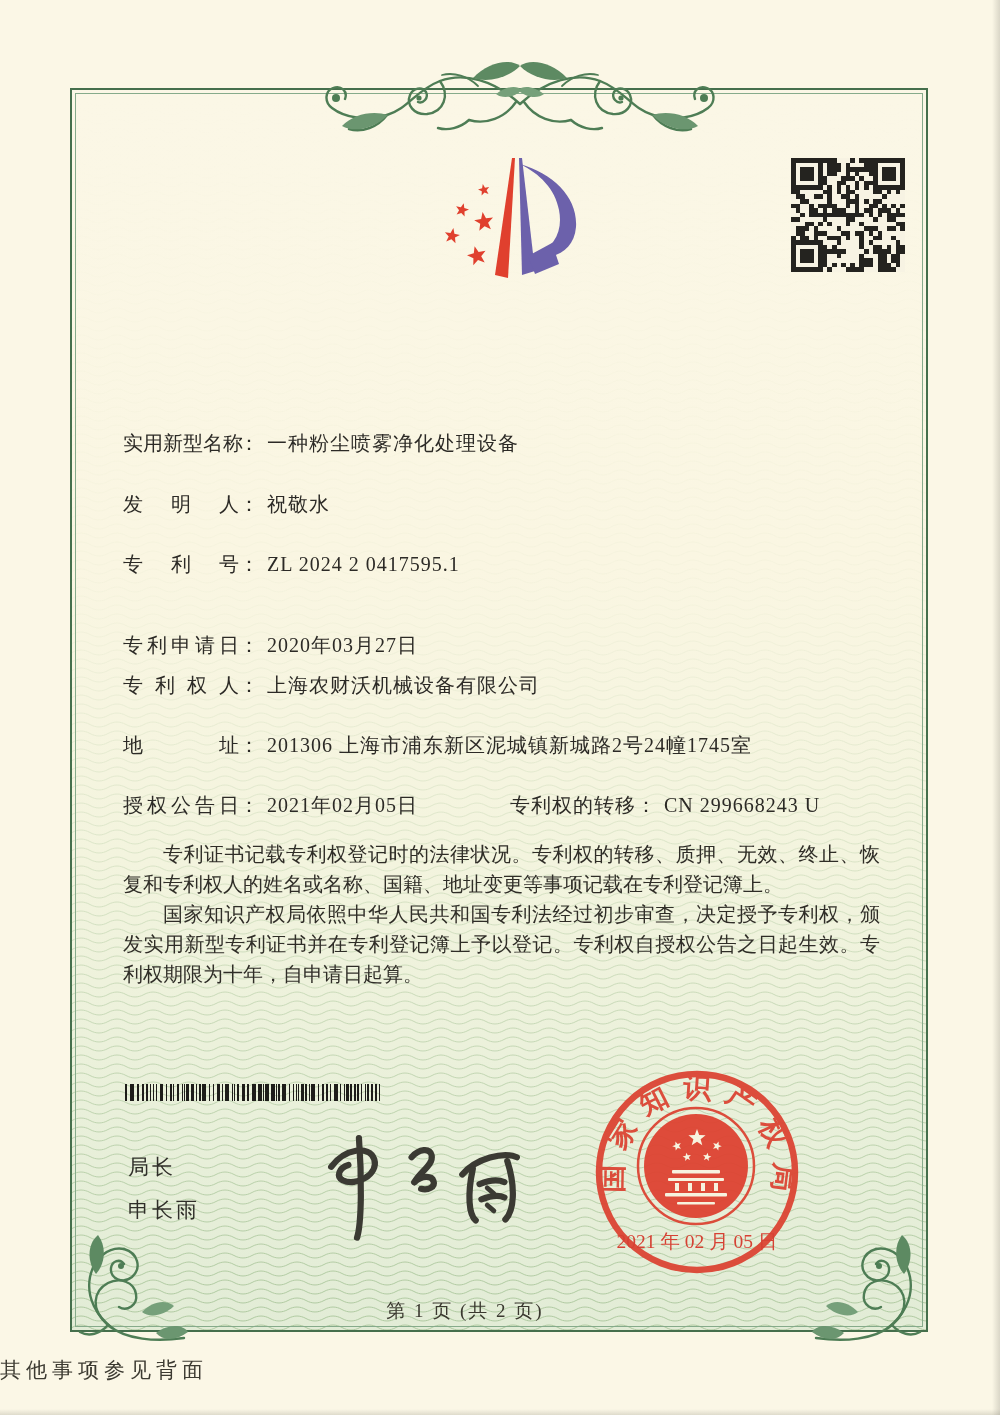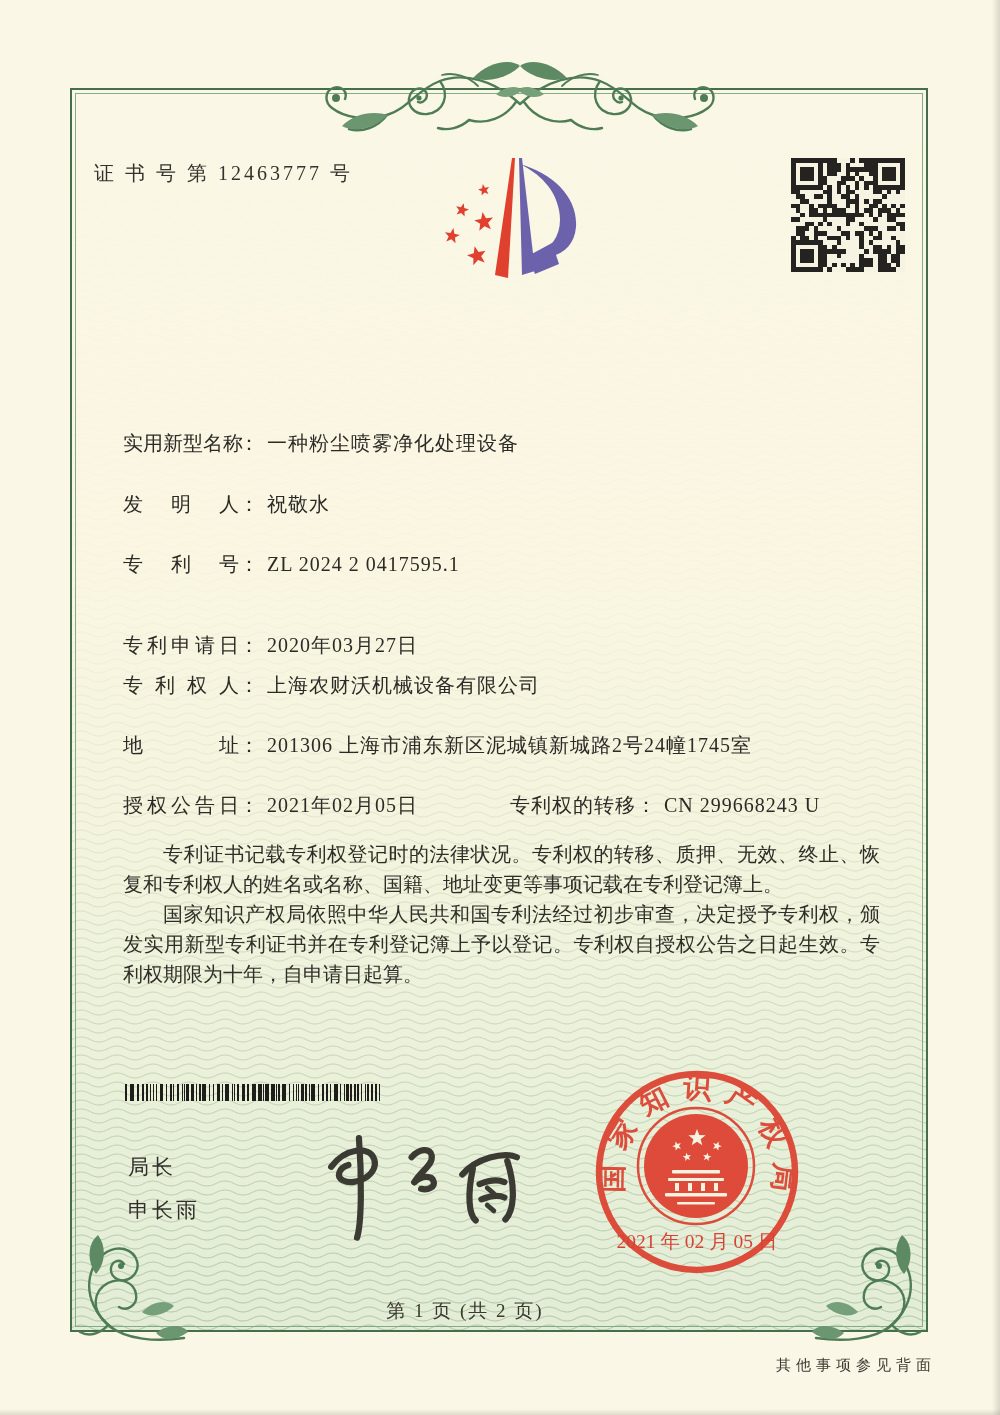--- a/index.html
+++ b/index.html
@@ -68,22 +68,22 @@
   .director-title{position:absolute;left:128px;top:1153px;font-size:21px;letter-spacing:3px;
     font-family:"Liberation Sans","DejaVu Sans",sans-serif;color:#2f2e29;}
   .director-name{position:absolute;left:128px;top:1196px;font-size:21px;letter-spacing:3px;
     font-family:"Liberation Sans","DejaVu Sans",sans-serif;color:#2f2e29;}
   .signature{position:absolute;left:268px;top:1122px;width:268px;height:126px;}
 
   .seal{position:absolute;left:577px;top:1052px;width:240px;height:240px;opacity:.95;}
 
   .page-number{position:absolute;left:0;top:1298px;width:930px;text-align:center;font-size:19px;
     letter-spacing:2px;color:#3a382f;}
-  .back-note{position:absolute;left:0;top:1356px;width:920px;text-align:right;font-size:15px;
-    letter-spacing:5px;color:#3c3a31;padding-left:16px;}
+  .back-note{position:absolute;left:0;top:1356px;width:920px;text-align:left;font-size:21px;
+    letter-spacing:5px;color:#3c3a31;}
 </style>
 </head>
 <body>
 
 <div class="page">
 
   <div class="frame">
     <svg class="waves">
       <defs>
         <pattern id="wv" width="36" height="9" patternUnits="userSpaceOnUse">
@@ -137,21 +137,20 @@
         <path d="M56,103 C48,112 37,115 28,110"></path>
         <circle cx="69" cy="44" r="3" fill="#4e7d55" stroke="none"></circle>
       </g>
     </defs>
     <use href="#cornFlo"></use>
   </svg>
   <svg class="ornament orn-br" viewBox="0 0 140 128">
     <use href="#cornFlo" transform="translate(140,0) scale(-1,1)"></use>
   </svg>
 
-  <div class="cert-no">证 书 号 第 12463777 号</div>
 
   <svg class="logo" viewBox="0 0 176 154">
     <g id="logo-stars">
         <polygon points="66.8,40.1 69.0,43.7 73.2,43.0 70.5,46.3 72.5,50.0 68.5,48.5 65.6,51.5 65.8,47.3 62.0,45.4 66.1,44.3" fill="#e0402e"></polygon>
         <polygon points="47.7,59.2 48.3,64.1 53.0,65.5 48.5,67.6 48.6,72.5 45.3,68.9 40.6,70.5 43.1,66.2 40.1,62.3 44.9,63.3" fill="#e0402e"></polygon>
         <polygon points="66.6,68.1 70.0,74.3 77.0,73.6 72.1,78.7 74.9,85.2 68.6,82.2 63.3,86.8 64.2,79.8 58.2,76.3 65.1,75.0" fill="#e0402e"></polygon>
         <polygon points="37.4,84.1 38.4,89.7 43.9,90.9 39.0,93.6 39.5,99.2 35.4,95.3 30.2,97.6 32.7,92.5 28.9,88.2 34.5,89.0" fill="#e0402e"></polygon>
         <polygon points="58.6,102.3 62.6,108.1 69.5,106.7 65.2,112.3 68.7,118.4 62.0,116.1 57.3,121.3 57.4,114.2 51.0,111.3 57.8,109.3" fill="#e0402e"></polygon>
       </g>
     <path d="M96,14 L99,14 L92,134 L79,131 Z" fill="#e0402e"></path>

